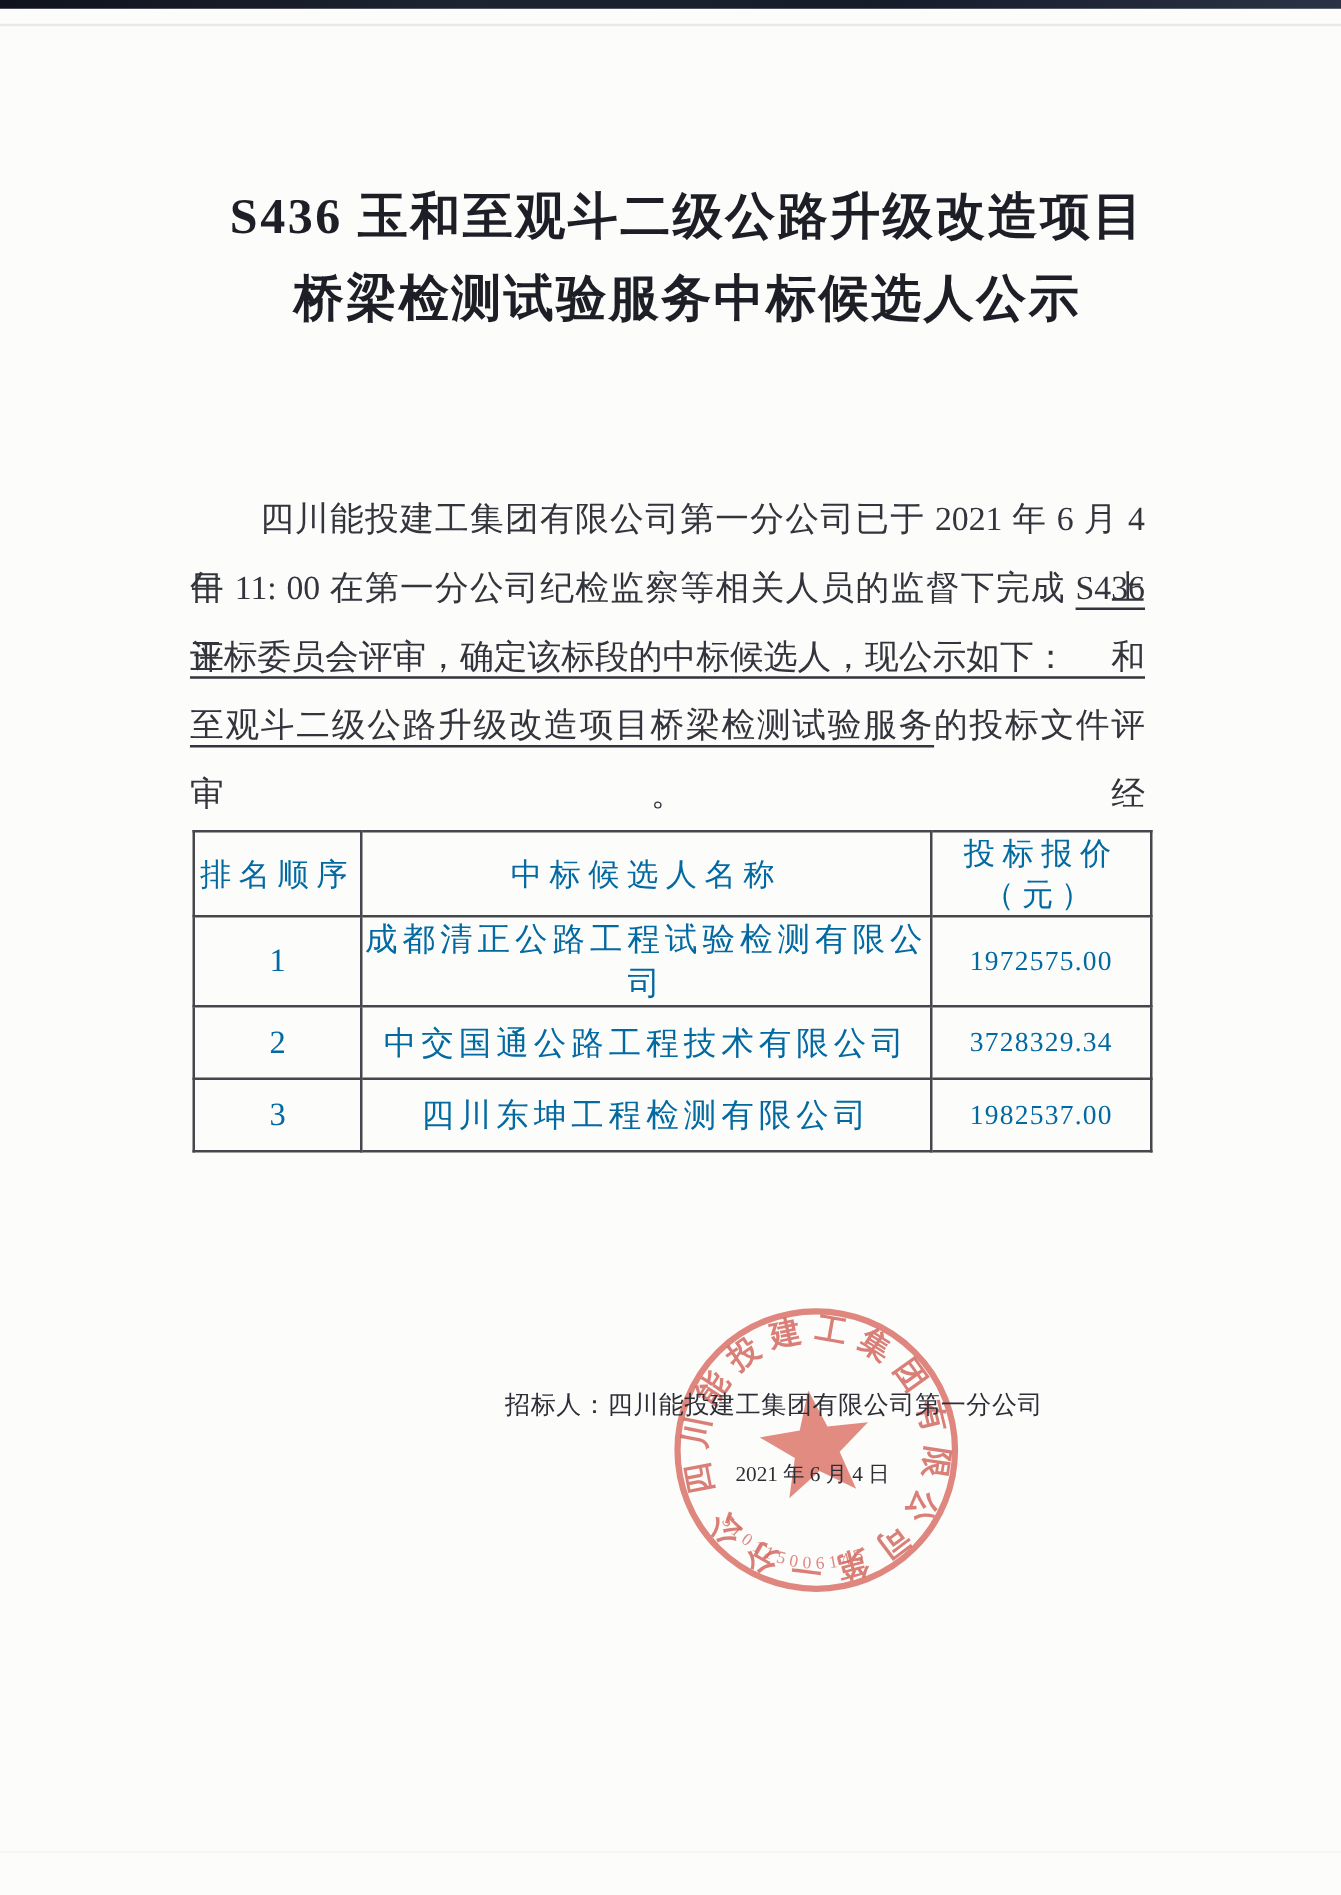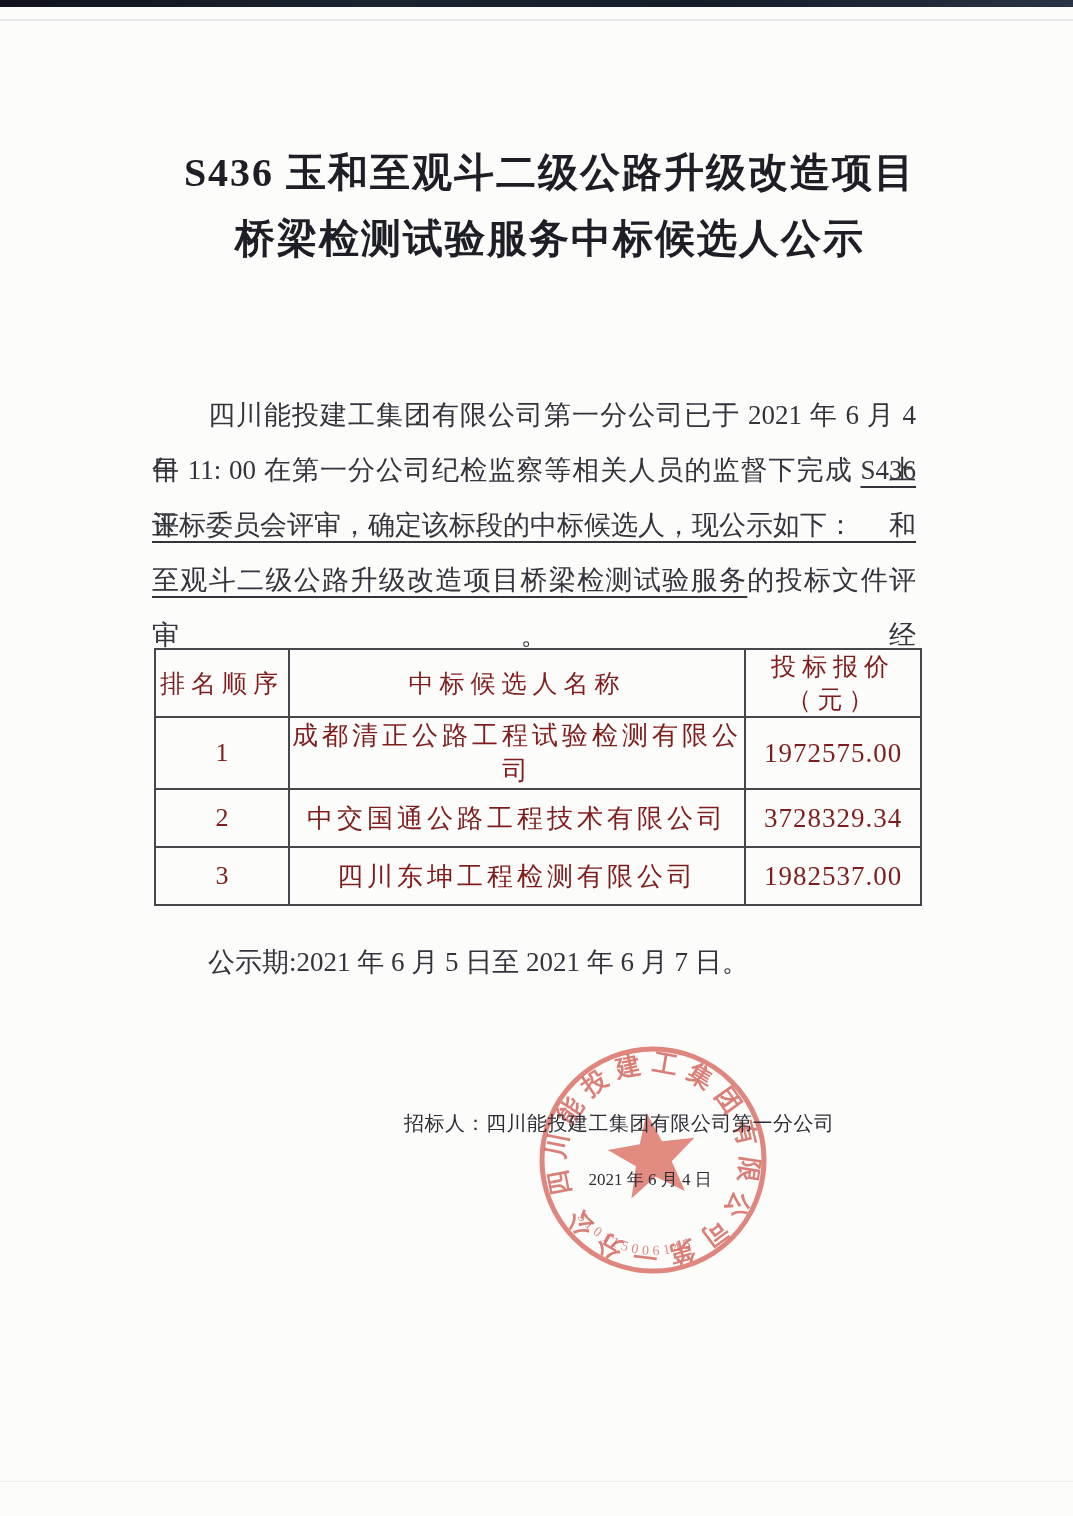--- a/index.html
+++ b/index.html
@@ -35,36 +35,36 @@
   }
   .para-line.last-line { text-align-last:left; }
   .first-indent { text-indent:56px; }
   .u-seg {
     text-decoration:underline;
     text-underline-offset:7px;
     text-decoration-thickness:1.5px;
   }
 
   table.bid-table {
-    position:absolute; left:154px; top:648px; width:766px;
+    position:absolute; left:154px; top:664px; width:766px;
     border-collapse:collapse; table-layout:fixed;
-    font-size:26px; color:#7f1d1d;
+    font-size:26px; color:#0369a1;
   }
   table.bid-table td {
     border:2px solid #46474d; text-align:center; vertical-align:middle;
     padding:0; overflow:hidden;
   }
   tr.hdr-row { height:54px; }
   tr.data-row { height:58px; }
   .col-rank { width:134px; }
   .col-name { width:456px; }
   .col-price { width:176px; }
   td.hdr { letter-spacing:6px; font-size:25px; }
   td.name-cell { letter-spacing:4px; }
-  td.price-cell { font-size:27px; letter-spacing:1px; }
+  td.price-cell { font-size:22px; letter-spacing:1px; }
 
   .notice-period {
     position:absolute; left:208px; top:944px; font-size:27px; color:#33343c;
   }
 
   .seal {
     position:absolute; left:533px; top:1040px; width:240px; height:240px;
     mix-blend-mode:multiply; opacity:0.9;
   }
   .bidder-line {
@@ -128,21 +128,20 @@
         <td class="price-cell">3728329.34</td>
       </tr>
       <tr class="data-row">
         <td>3</td>
         <td class="name-cell">四川东坤工程检测有限公司</td>
         <td class="price-cell">1982537.00</td>
       </tr>
     </tbody>
   </table>
 
-  <div class="notice-period">公示期:2021 年 6 月 5 日至 2021 年 6 月 7 日。</div>
 
   <svg class="seal" viewBox="0 0 240 240" width="240" height="240" aria-hidden="true">
     <circle cx="120" cy="120" r="111" fill="none" stroke="#d5564a" stroke-width="5" opacity="0.78"></circle>
     <g transform="rotate(-22 120 120)" opacity="0.82">
       <path id="ringPath" d="M 120 120 m -88 0 a 88 88 0 1 1 176 0 a 88 88 0 1 1 -176 0" fill="none"></path>
       <text font-size="25" letter-spacing="9" fill="#d0544a" font-weight="bold">
         <textPath href="#ringPath">四川能投建工集团有限公司第一分公司</textPath>
       </text>
     </g>
     <g transform="rotate(-14 120 120)" opacity="0.75">

